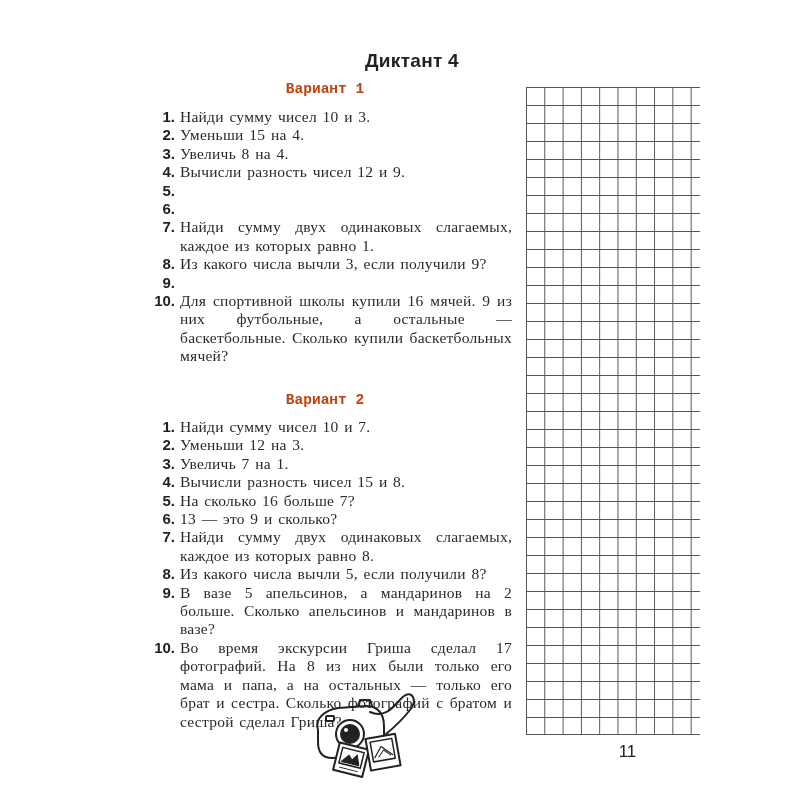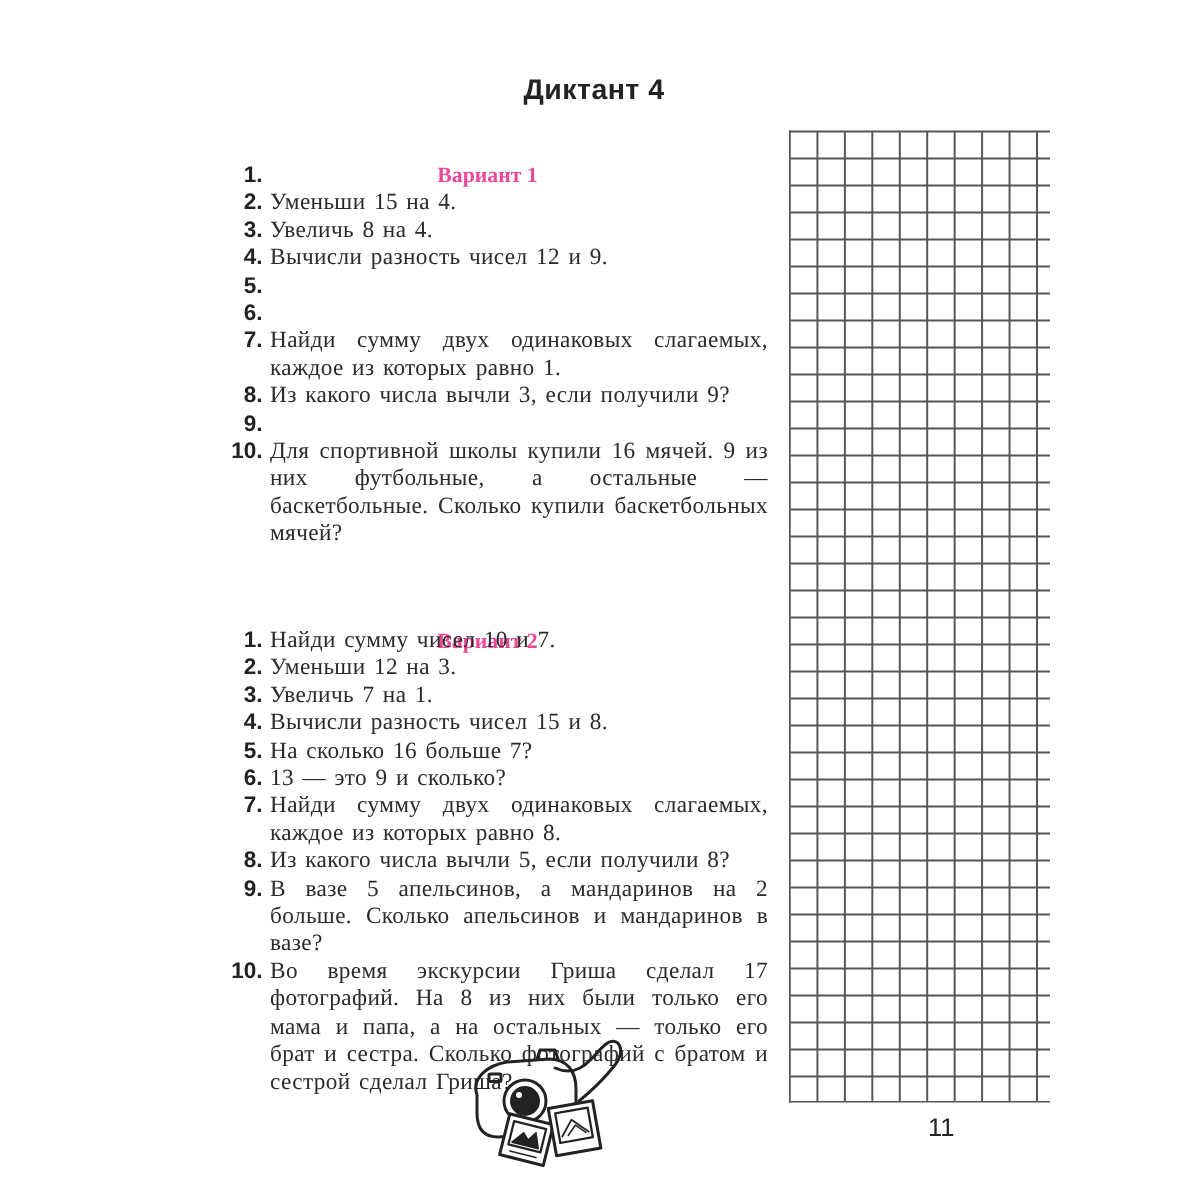--- a/index.html
+++ b/index.html
@@ -9,40 +9,39 @@
     }
     body {
       width: 800px;
       height: 800px;
       position: relative;
       overflow: hidden;
       color: #222222;
     }
     .page-title {
       position: absolute;
-      left: 276px;
+      left: 292px;
       top: 50px;
       width: 240px;
       text-align: center;
       font-family: "Liberation Sans", sans-serif;
       font-weight: bold;
       font-size: 19px;
       color: #222;
       letter-spacing: 0.3px;
     }
     .variant-title {
       position: absolute;
       left: 140px;
       width: 370px;
       text-align: center;
-      font-family: Liberation Serif, serif;
+      font-family: Liberation Mono, monospace;
       font-weight: bold;
       font-size: 14.5px;
-      color: #ec4899;
-      margin-top: 28px;
+      color: #c2410c;
     }
     .task-list {
       position: absolute;
       left: 140px;
       width: 372px;
       margin: 0;
       padding: 0;
       list-style: none;
     }
     .task {
@@ -108,20 +107,21 @@
   </style>
 </head>
 <body>
 
 <div class="page-title">Диктант 4</div>
 
 <div class="variant-title" style="top:81px;">Вариант 1</div>
 <ol class="task-list" style="top:108px;">
   <li class="task">
       <span class="task-num">1.</span>
+      <span class="task-text">Найди сумму чисел 10 и 3.</span>
     </li>
   <li class="task">
       <span class="task-num">2.</span>
       <span class="task-text">Уменьши 15 на 4.</span>
     </li>
   <li class="task">
       <span class="task-num">3.</span>
       <span class="task-text">Увеличь 8 на 4.</span>
     </li>
   <li class="task">

